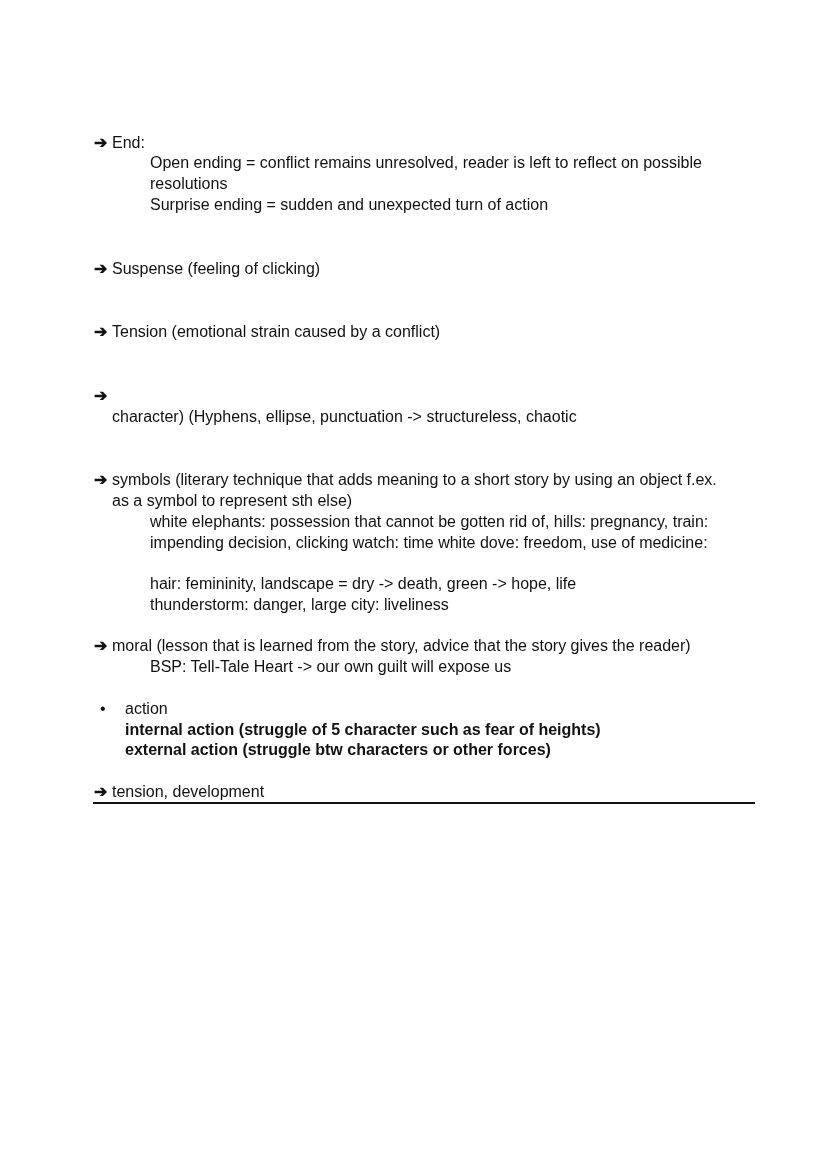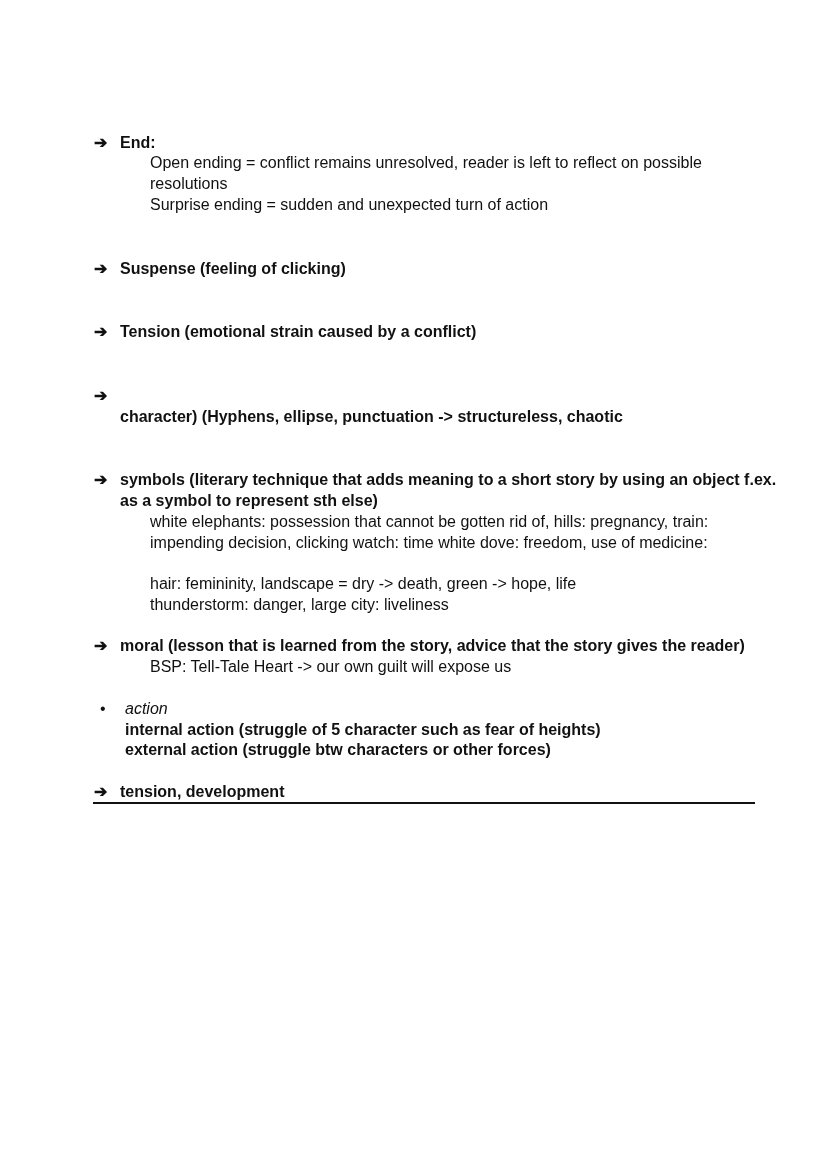--- a/index.html
+++ b/index.html
@@ -2,24 +2,24 @@
 <html><head>
 <meta charset="utf-8">
 <style>
   html, body { margin: 0; padding: 0; background: #ffffff; }
   body { width: 828px; height: 1171px; position: relative; overflow: hidden;
          font-family: "Liberation Sans", sans-serif; font-size: 16px; color: #111; }
   .page { position: absolute; left: 0; top: 0; width: 828px; height: 1171px; }
   .line { position: absolute; white-space: nowrap; line-height: 21px; }
   .arrow { position: absolute; left: 94px; font-size: 16px; font-weight: bold; line-height: 21px; }
   .bullet { position: absolute; left: 100px; font-size: 16px; line-height: 21px; }
-  .t1 { left: 120px; font-weight: bold; }
+  .t1 { left: 112px; }
   .t2 { left: 150px; }
   .t3 { left: 125px; }
-  .italic { font-style: italic; }
+  .italic { }
   .bold { font-weight: bold; }
   .rule { position: absolute; left: 93px; top: 802px; width: 662px; height: 0; border-top: 2px solid #111; }
 </style>
 </head>
 <body>
 
 <div class="page">
 
   <span class="arrow" style="top:132px">➔</span>
   <span class="line t1" style="top:132px">End:</span>

